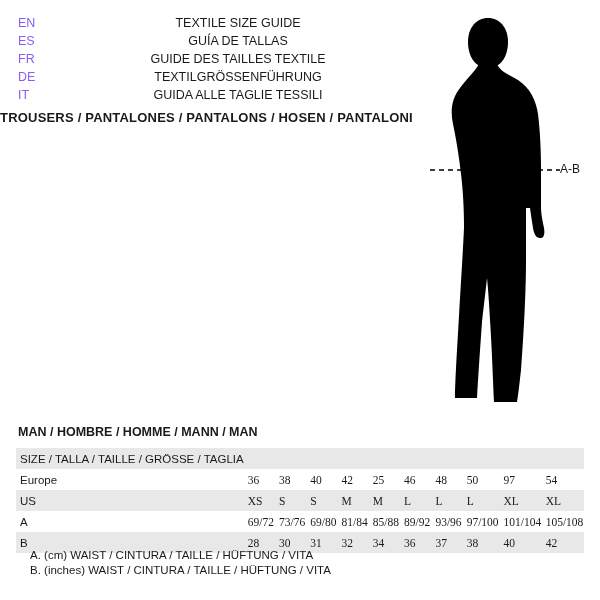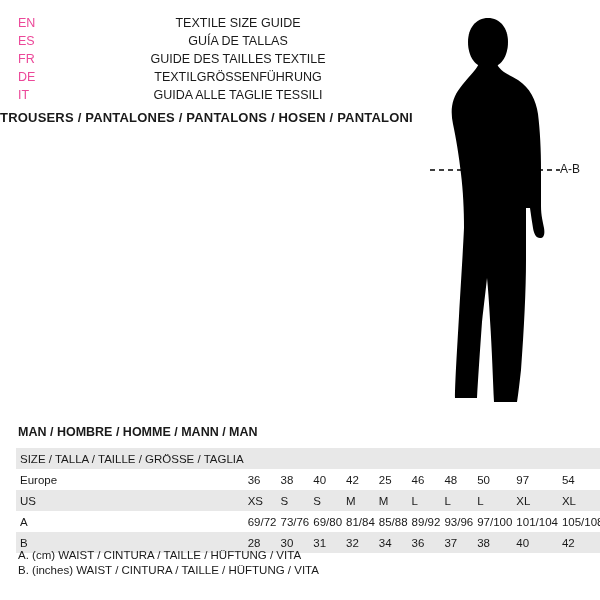--- a/index.html
+++ b/index.html
@@ -32,21 +32,21 @@
   .lang-row {
     display: flex;
     align-items: flex-start;
     line-height: 18px;
     height: 18px;
     font-size: 12.5px;
   }
   .lang-code {
     width: 40px;
     flex: 0 0 40px;
-    color: #ec4899;
+    color: #8b5cf6;
   }
   .lang-text {
     flex: 1 1 auto;
     white-space: nowrap;
     text-align: center;
   }
 
   .section-title {
     position: absolute;
     left: 0;
@@ -99,31 +99,33 @@
     white-space: nowrap;
   }
   table.size-table tr.shaded td {
     background: #e8e8e8;
   }
   table.size-table td.lbl {
     width: 86px;
   }
   table.size-table td.val {
     width: 49px;
+    font-family: Liberation Serif, serif;
   }
 
   .footnotes {
     position: absolute;
     left: 18px;
     top: 548px;
     font-size: 11.5px;
     line-height: 15px;
   }
   .footnotes div {
     white-space: nowrap;
+    margin-left: 12px;
   }
 </style>
 </head>
 <body>
 
 <div class="page">
 
   <div class="lang-block">
     <div class="lang-row">
       <span class="lang-code">EN</span>

